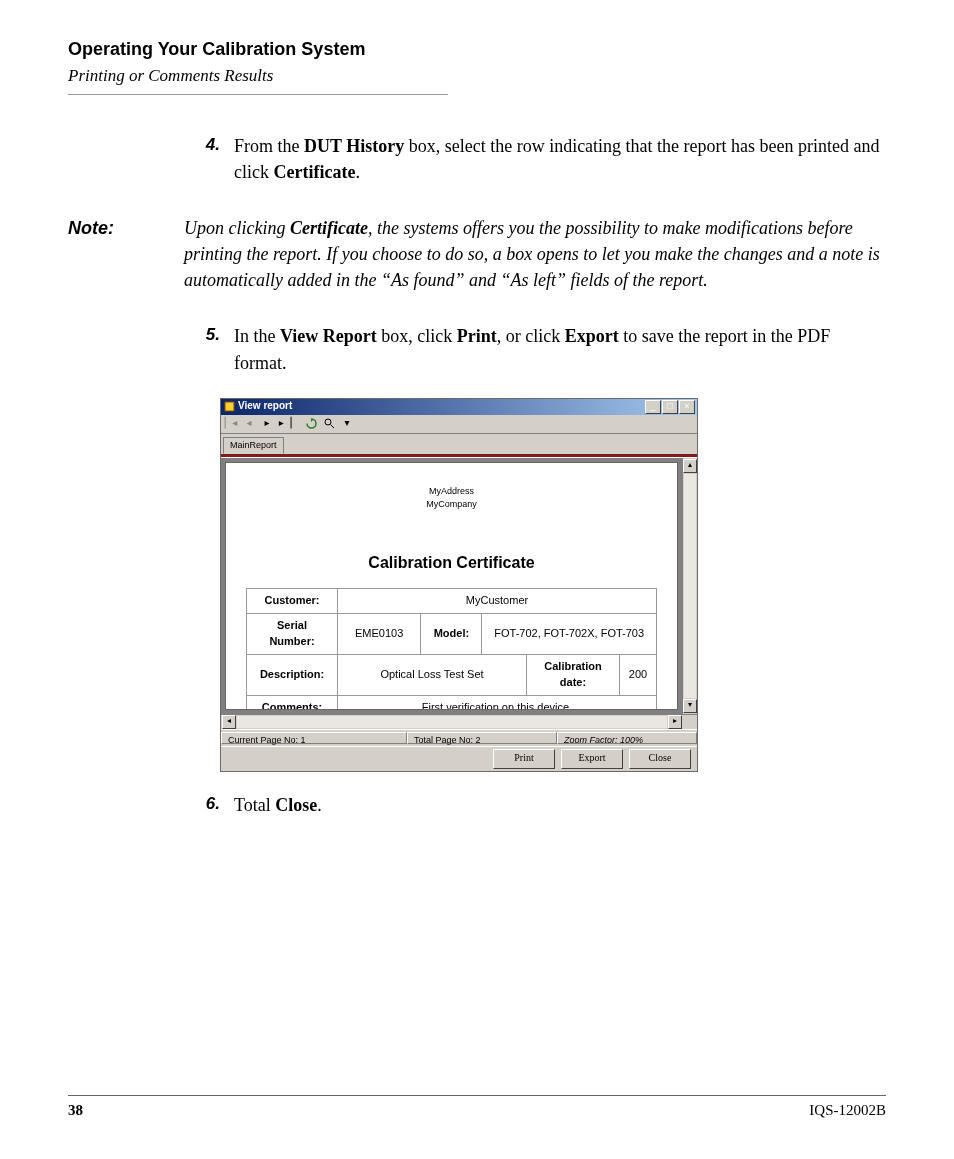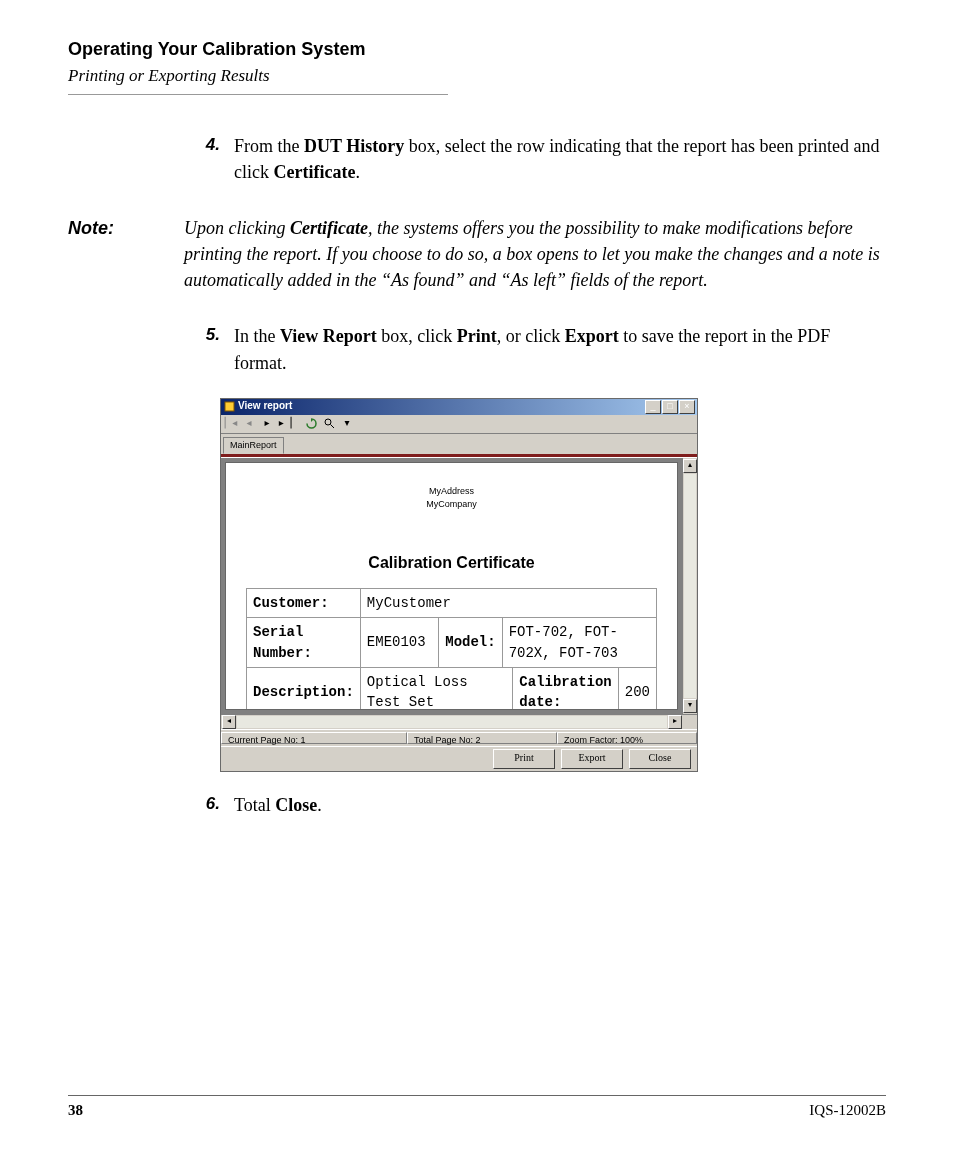--- a/index.html
+++ b/index.html
@@ -189,22 +189,23 @@
     border-right-color:#404040; border-bottom-color:#404040;
     font-size:8px; line-height:10px; text-align:center;
   }
   .sb-track-h { flex:1; background:#e8e8e0; height:12px; }
 
   .doc-head { text-align:center; font-family:Arial; font-size:9px; margin-top:6px; }
   .doc-title { text-align:center; font-family:Arial; font-weight:700; font-size:16px; margin:40px 0 14px 0; }
   .doc-table {
     width:100%;
     border-collapse:collapse;
-    font-family:Liberation Mono, monospace;
-    font-size:14px;
+    font-family:Liberation Sans, sans-serif;
+    font-size:11px;
+    text-align:center;
   }
   .doc-table td {
     border:1px solid #999;
     padding:4px 6px;
     vertical-align:middle;
   }
   .doc-table td.lbl { font-weight:700; width:78px; }
   .doc-table td.lbl2 { font-weight:700; }
 
   .statusbar {
@@ -217,21 +218,21 @@
   }
   .status-cell {
     border:1px solid #808080;
     border-top-color:#fff; border-left-color:#fff;
     padding:1px 6px;
     height:12px;
     box-sizing:border-box;
   }
   .status-cell.c1 { width:186px; }
   .status-cell.c2 { width:150px; }
-  .status-cell.c3 { flex:1; }
+  .status-cell.c3 { flex:1;font-style:italic; }
 
   .btnbar {
     height:24px;
     background:#d4d0c8;
     display:flex;
     justify-content:flex-end;
     align-items:center;
     padding-right:6px;
     gap:6px;
     border-top:1px solid #fff;
@@ -261,21 +262,21 @@
   }
   .footer-left { font-weight:700; }
 
   b { font-weight:700; }
 </style>
 </head>
 <body>
 
 <div class="page">
   <h1 class="hdr-title">Operating Your Calibration System</h1>
-  <div class="hdr-sub">Printing or Exporting Results</div>
+  <div class="hdr-sub">Printing or Comments Results</div>
   <hr class="hdr-rule">
 
   <div class="body-block">
 
     <div class="step step-indent">
       <div class="step-num">4.</div>
       <div class="step-text">
         <span>From the </span><b>DUT History</b><span> box, select the row indicating that the report has been printed and click </span><b>Certificate</b><span>.</span>
       </div>
     </div>

